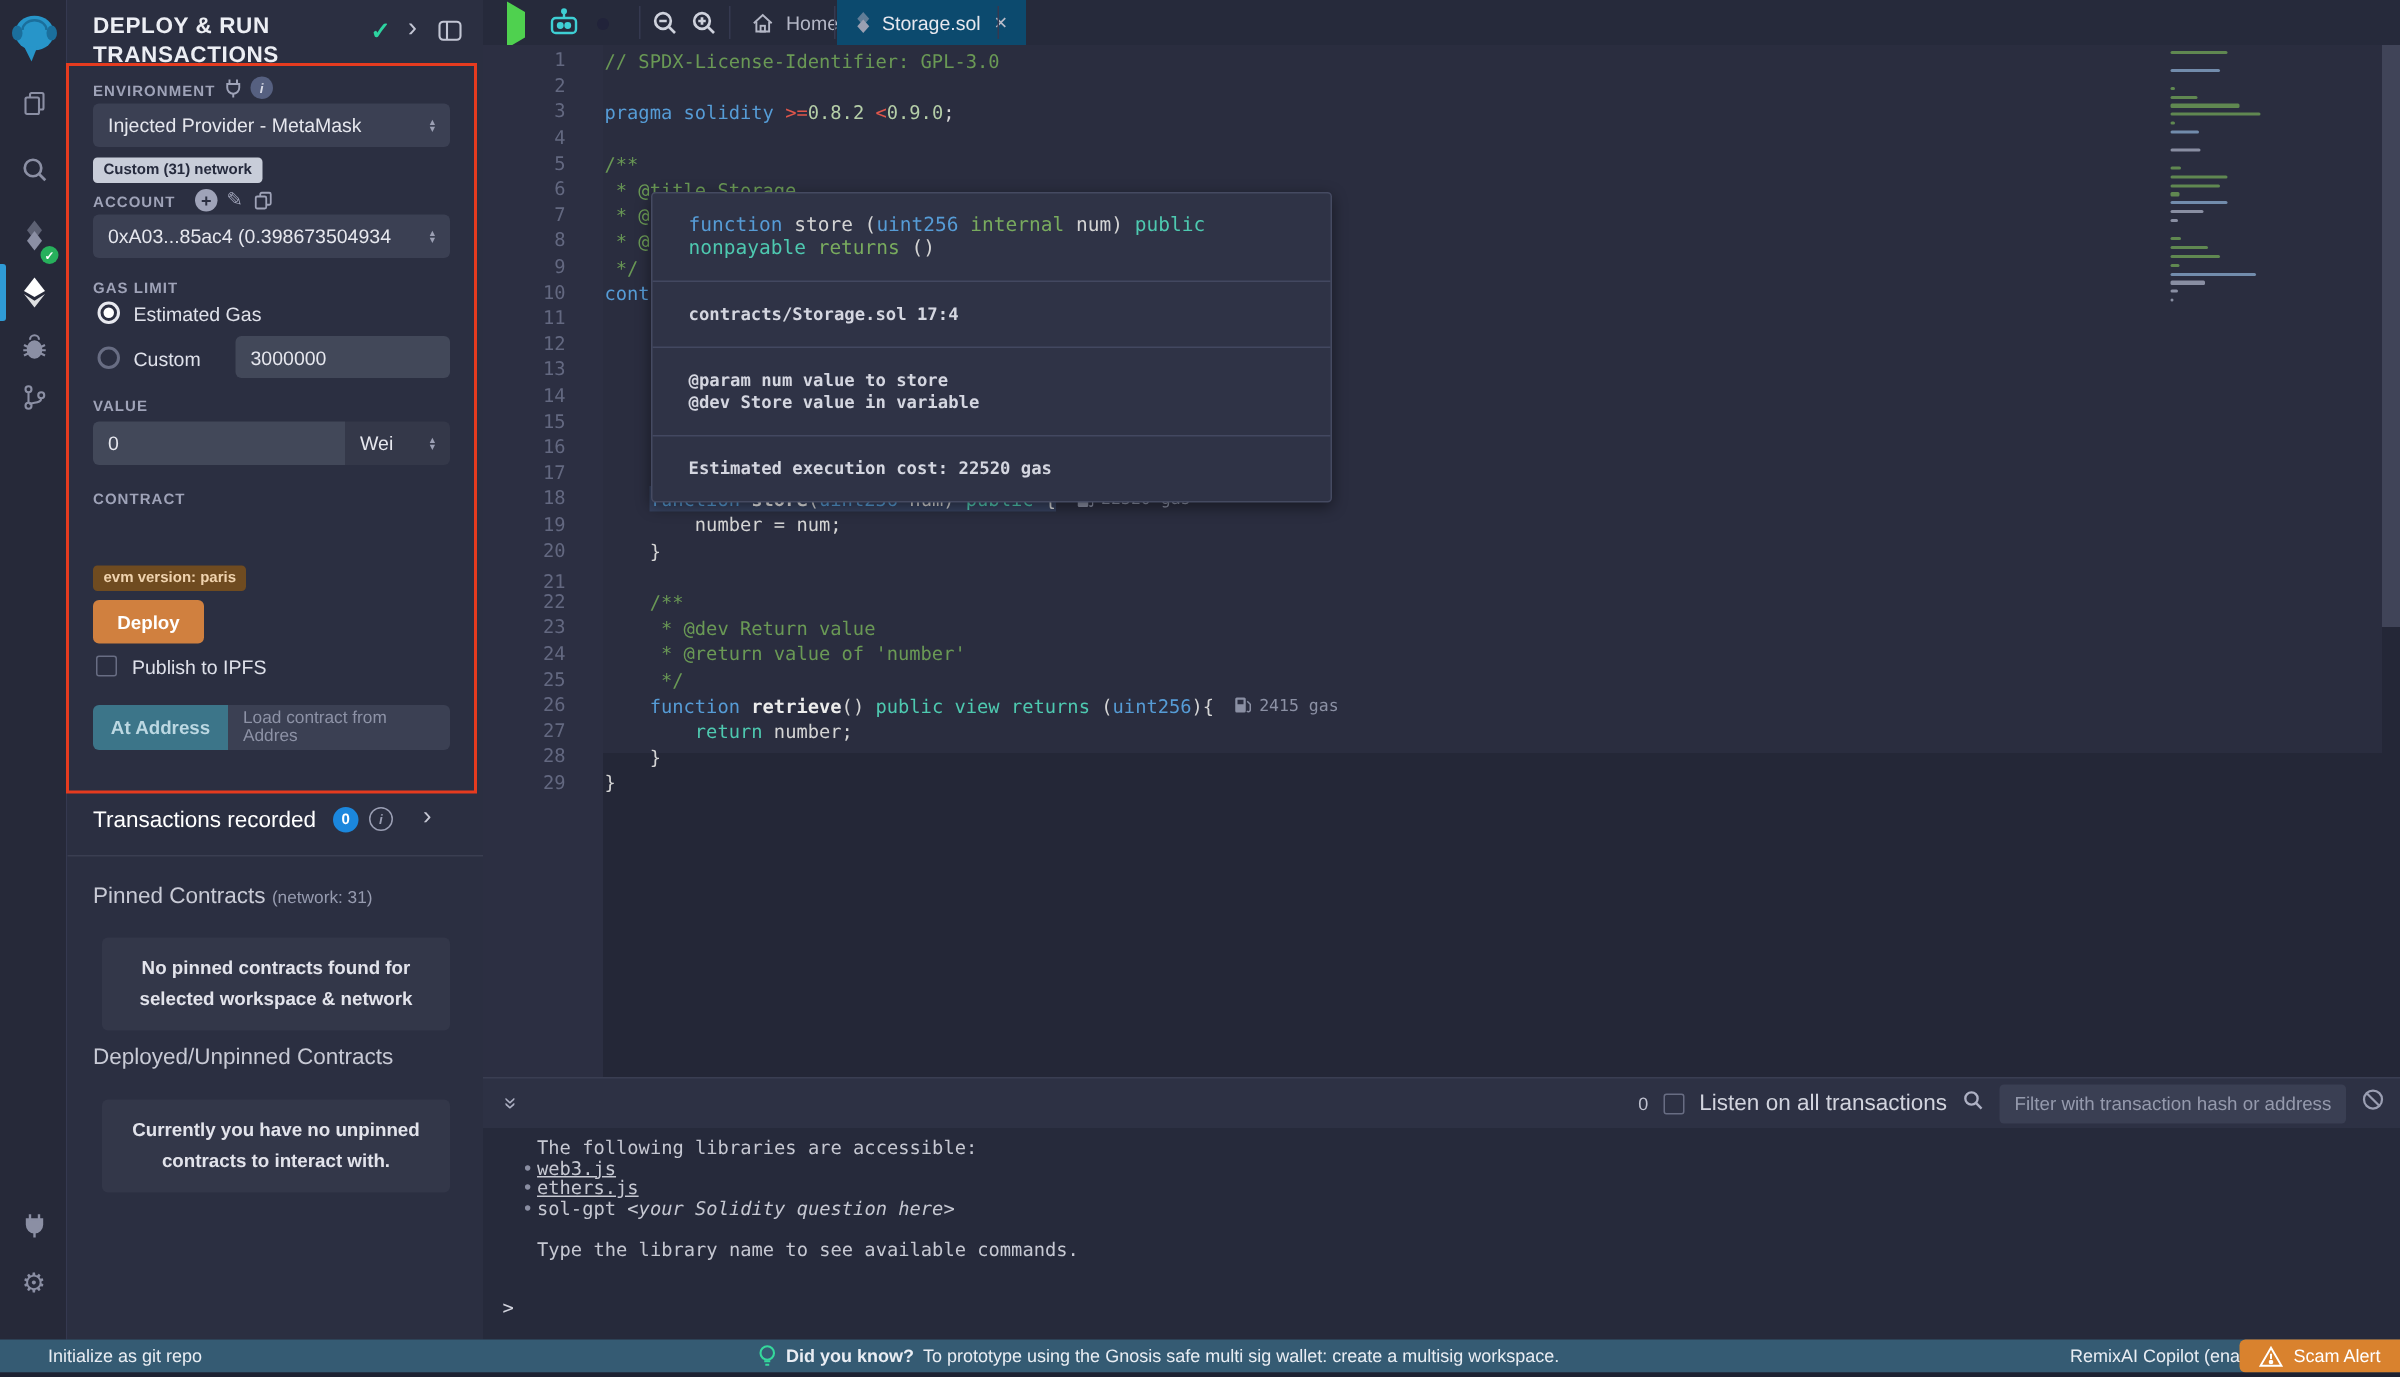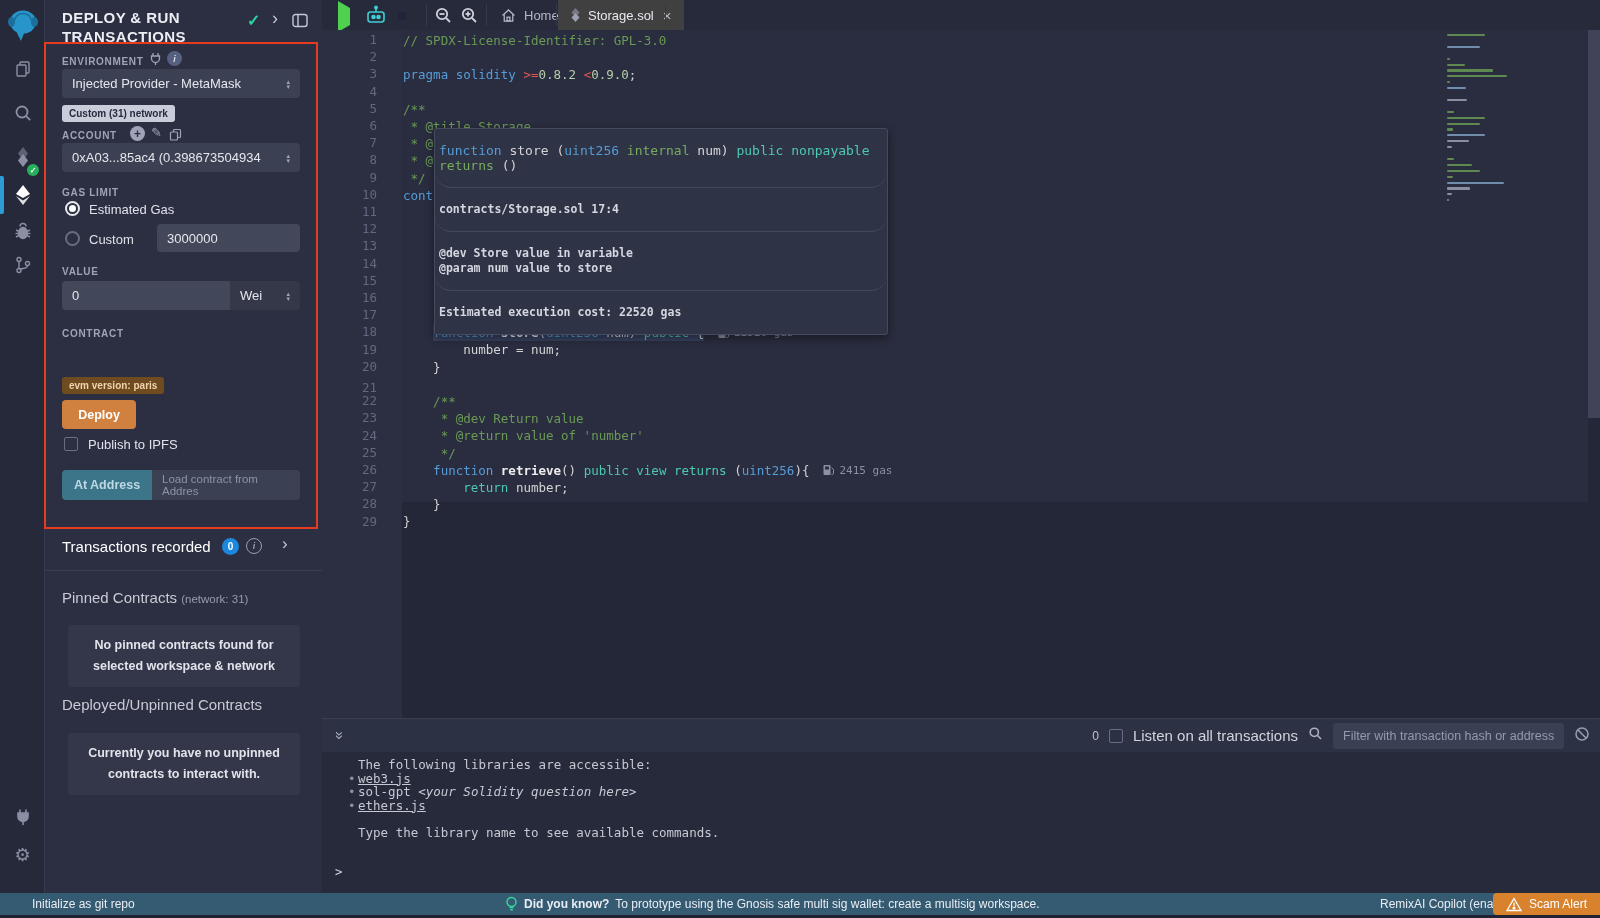--- a/index.html
+++ b/index.html
@@ -36,40 +36,40 @@
   .panel-divider{position:absolute;left:0;width:277px;height:1px;background:#3a3e51;}
   .empty-box{position:absolute;left:23px;width:232px;background:#333749;border-radius:4px;
     display:flex;flex-direction:column;align-items:center;justify-content:center;
     font-size:12.5px;font-weight:bold;color:#e2e3eb;line-height:21px;text-align:center;}
   .section-title{position:absolute;left:17px;font-size:15px;color:#c8cad5;}
 
   
   #tabbar{left:322px;top:0;width:1278px;height:30px;background:#21233300;}
   .tb-sep{position:absolute;top:4px;width:1px;height:22px;background:#353950;}
   .tab{position:absolute;top:0;height:30px;display:flex;align-items:center;gap:7px;padding:0 12px;font-size:13px;color:#b4b7c6;}
-  .tab.active{background:#404040;color:#e7e8ef;}
+  .tab.active{background:#0c4a6e;color:#e7e8ef;}
   .play-tri{width:0;height:0;border-left:12px solid #4fd14f;border-top:7px solid transparent;border-bottom:7px solid transparent;}
   .toggle-pill{width:24px;height:15px;border-radius:8px;background:#3ecfd4;position:relative;}
   .toggle-pill:after{content:"";position:absolute;left:4px;top:3.5px;width:8px;height:8px;border-radius:50%;background:#21233a;}
 
   
   #editor{left:322px;top:30px;width:1278px;height:688px;background:#242737;overflow:hidden;}
   #ed-content-bg{position:absolute;left:80px;top:0;width:1186px;height:472px;background:#2a2d3f;}
   #gutter{position:absolute;left:0;top:0;width:80px;height:688px;background:#2c2f42;}
   .ln{position:absolute;right:25px;font-size:12.5px;color:#636880;font-family:"DejaVu Sans Mono",monospace;}
   #code{position:absolute;left:81px;top:2px;font-family:"DejaVu Sans Mono",monospace;font-size:12.5px;line-height:17.2px;white-space:pre;}
   .code-line{height:17.2px;display:flex;align-items:center;}
   .tk-cm{color:#6a9955;}.tk-kw{color:#569cd6;}.tk-mod{color:#4ec9b0;}.tk-num{color:#b5cea8;}
   .tk-op{color:#e0564b;}.tk-pl{color:#d4d4d4;}.tk-fn{color:#ececec;font-weight:600;}.tk-grn{color:#79ab5e;}
   .hl-span{background:rgba(82,112,166,.30);}
   .gas-note{display:inline-flex;align-items:center;gap:5px;margin-left:14px;color:#8b90a4;font-size:11px;}
   
   #tooltip{position:absolute;left:112px;top:98px;width:454px;background:#2f3346;border:1px solid #454a61;
     border-radius:3px;box-shadow:0 3px 10px rgba(0,0,0,.45);font-family:"DejaVu Sans Mono",monospace;}
-  .tt-sec{padding:14px 4px;border-bottom:1px solid #434860;border-radius:16px;}
+  .tt-sec{padding:14px 24px;border-bottom:1px solid #434860;}
   .tt-sec:last-child{border-bottom:none;}
   #tt-sig{font-size:13px;}
   .tt-small{font-size:11.5px;font-weight:bold;color:#d4d6e0;line-height:15px;}
   
   #minimap{position:absolute;left:1125px;top:2px;width:100px;height:200px;}
   .mm-bar{position:absolute;height:2.2px;border-radius:1px;opacity:.85;}
   #ed-scrollbar{position:absolute;left:1266px;top:0;width:12px;height:388px;background:#454a5e;opacity:.85;}
 
   
   #term-toolbar{left:322px;top:718px;width:1278px;height:34px;background:#2d3144;border-top:1px solid #3a3e52;
@@ -381,22 +381,22 @@
         <div class="mm-bar" style="top: 155.4px; left: 0px; width: 23.1px; background: rgb(154, 160, 180);"></div>
         <div class="mm-bar" style="top: 161.3px; left: 0px; width: 5.25px; background: rgb(154, 160, 180);"></div>
         <div class="mm-bar" style="top: 167.2px; left: 0px; width: 2.1px; background: rgb(154, 160, 180);"></div>
       </div>
     <div id="ed-scrollbar"></div>
 
     <div id="tooltip">
       <div class="tt-sec" id="tt-sig"><span class="tk-kw">function </span><span class="tk-pl">store (</span><span class="tk-kw">uint256</span><span class="tk-grn"> internal </span><span class="tk-pl">num) </span><span class="tk-mod">public nonpayable </span><span class="tk-grn">returns </span><span class="tk-pl">()</span></div>
       <div class="tt-sec tt-small">contracts/Storage.sol 17:4</div>
       <div class="tt-sec tt-small">
+        <div>@param num value to store</div>
         <div>@dev Store value in variable</div>
-        <div>@param num value to store</div>
       </div>
       <div class="tt-sec tt-small">Estimated execution cost: 22520 gas</div>
     </div>
   </div>
 
   <div id="term-toolbar" class="abs">
     <span id="term-collapse">»</span>
     <div id="term-right">
       <span style="color:#c0c2d0;font-size:12px;">0</span>
       <span id="listen-chk"></span>
@@ -413,22 +413,22 @@
           <circle cx="8" cy="8" r="6"></circle>
             <line x1="3.8" y1="3.8" x2="12.2" y2="12.2"></line>
         </svg>
       </span>
     </div>
   </div>
   <div id="terminal" class="abs">
     <div id="term-lines" style="padding-top:6px;">
         <div class="term-line"><span>The following libraries are accessible:</span></div>
         <div class="term-line term-bullet"><span class="term-link">web3.js</span></div>
+        <div class="term-line term-bullet"><span class="term-link">ethers.js</span></div>
         <div class="term-line term-bullet"><span>sol-gpt </span><span class="term-italic">&lt;your Solidity question here&gt;</span></div>
-        <div class="term-line term-bullet"><span class="term-link">ethers.js</span></div>
         <div class="term-line"></div>
         <div class="term-line"><span>Type the library name to see available commands.</span></div>
       </div>
     <span id="term-prompt">&gt;</span>
   </div>
 
   <div id="statusbar" class="abs">
     <span style="margin-left:32px;">Initialize as git repo</span>
     <span style="position:absolute;left:505px;display:flex;align-items:center;gap:6px;">
       <svg width="13" height="16" viewBox="0 0 13 16" fill="none" stroke="#35d89c" stroke-width="1.4">

